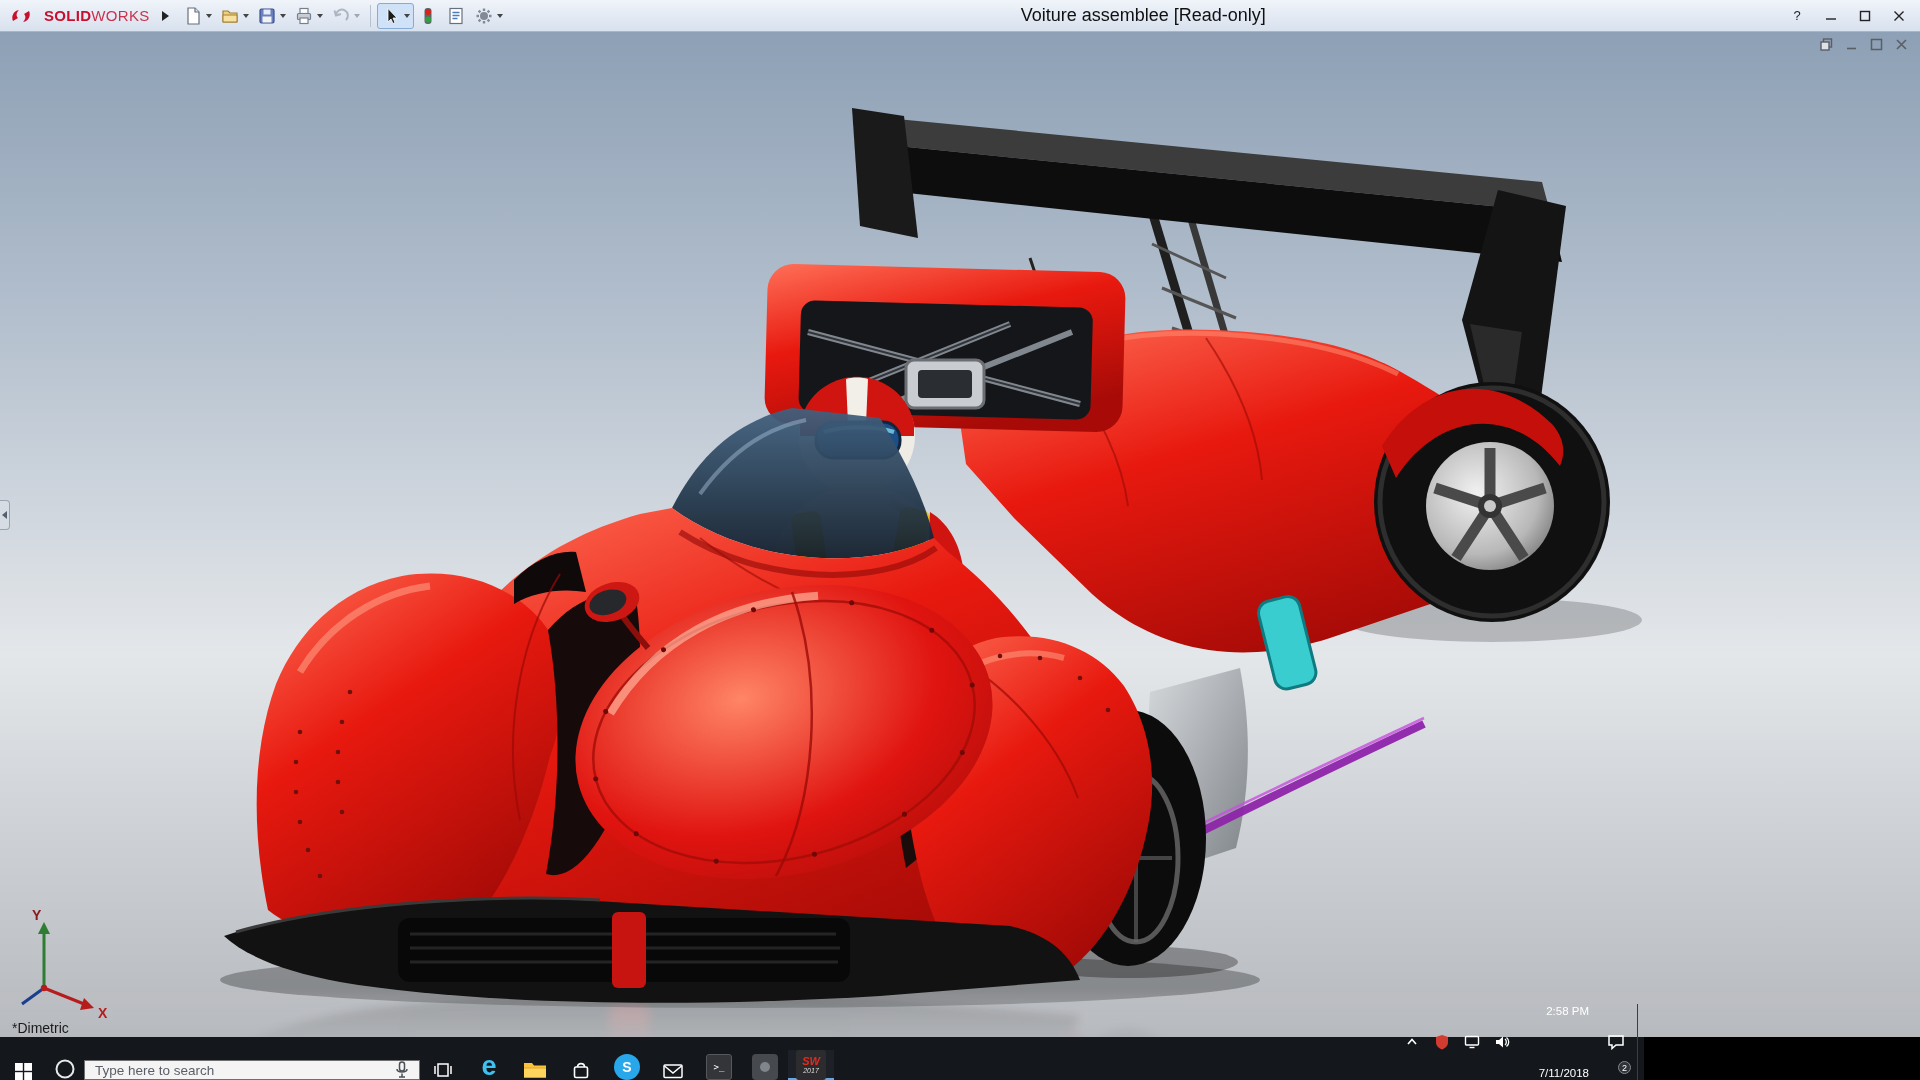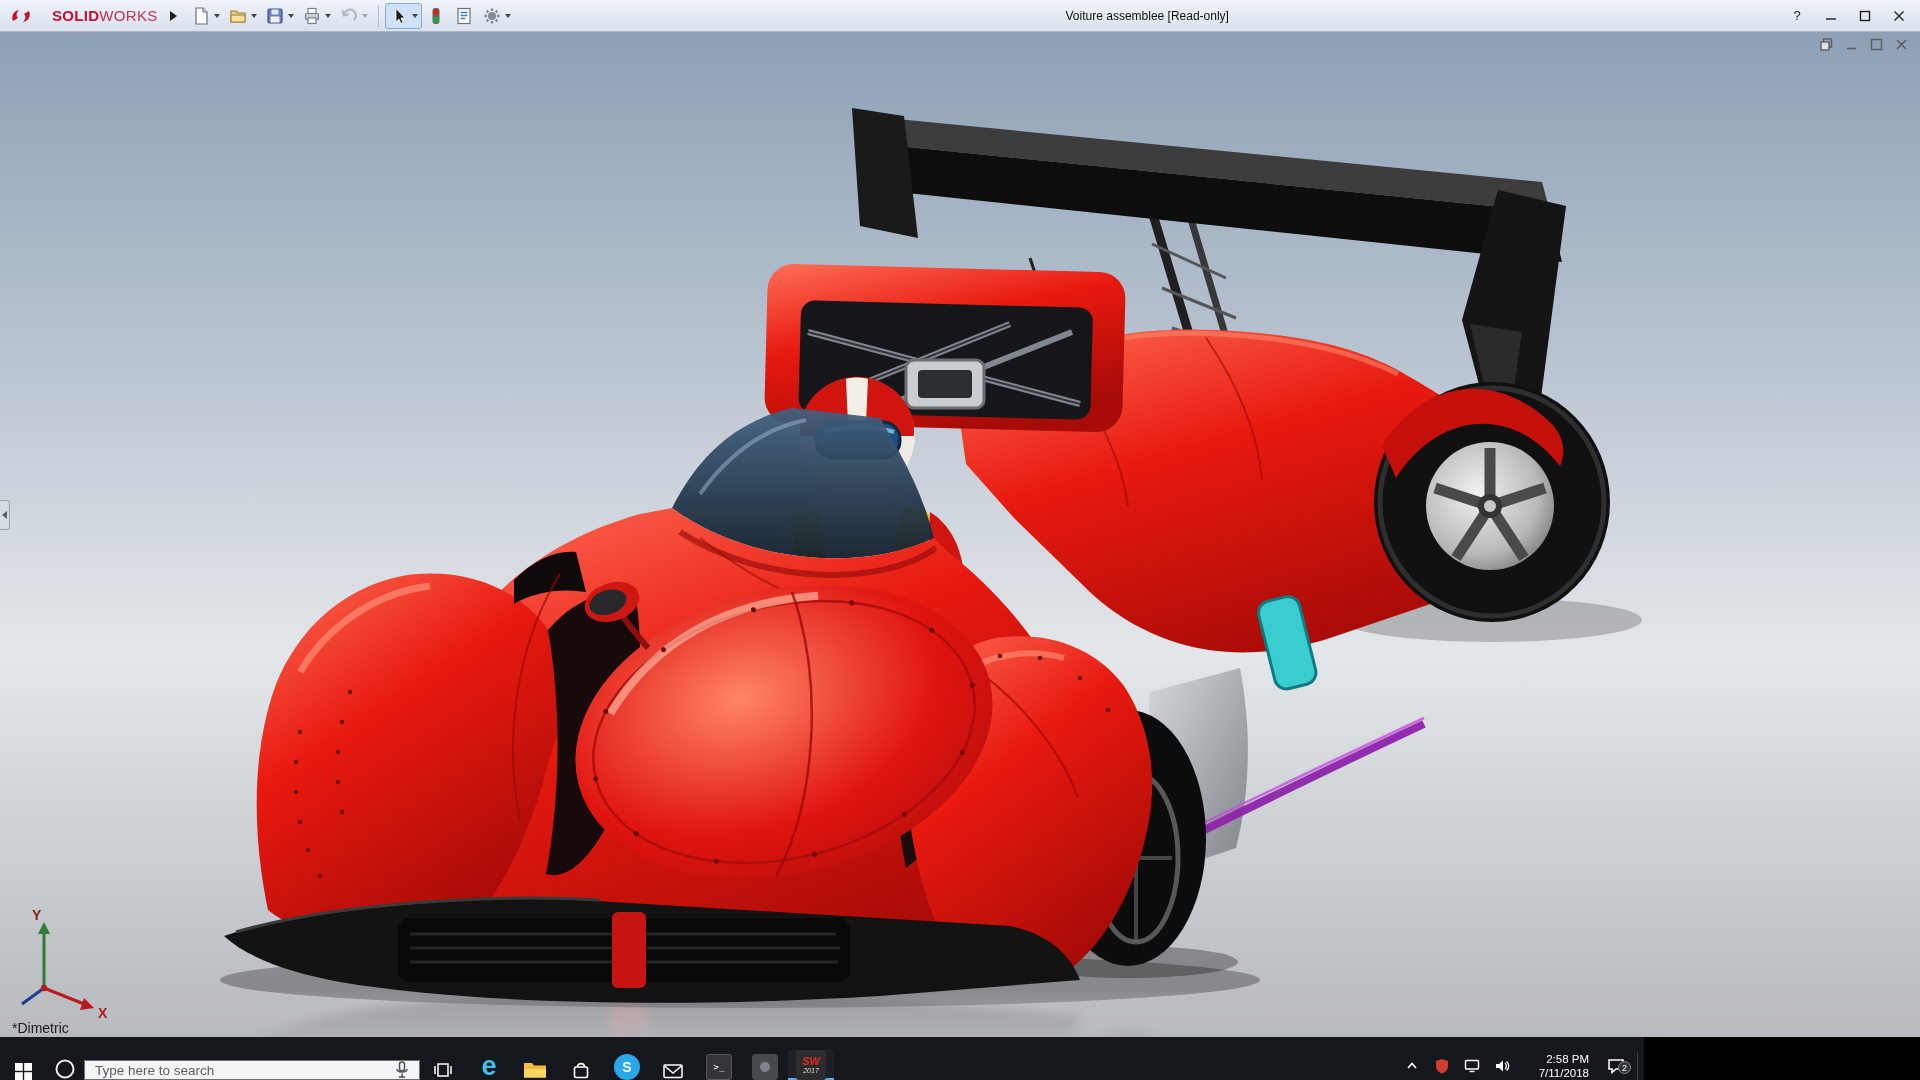--- a/index.html
+++ b/index.html
@@ -5,30 +5,30 @@
   * { margin:0; padding:0; box-sizing:border-box; }
   html,body { width:1920px; height:1080px; overflow:hidden; font-family:"Liberation Sans", sans-serif; background:#000; }
 
   
   .titlebar{
     position:absolute; top:0; left:0; width:1920px; height:32px;
     background:linear-gradient(#f0f4fa,#d8e1ee);
     border-bottom:1px solid #aab4c4;
     display:flex; align-items:center; padding:0 4px; z-index:30;
   }
-  .brand{ display:flex; align-items:center; gap:20px; padding:0 6px; height:100%; cursor:default;}
+  .brand{ display:flex; align-items:center; gap:12px; padding:0 6px; height:100%; cursor:default;}
   .brand-bold{ font-weight:bold; font-size:15px; color:#c8102e; letter-spacing:.3px;}
   .brand-light{ font-weight:normal; font-size:15px; color:#c8102e; letter-spacing:.3px; opacity:.85;}
   .menu-expand{ width:0; height:0; border-left:7px solid #222; border-top:5px solid transparent; border-bottom:5px solid transparent; margin:0 10px 0 6px;}
   .tb-sep{ width:1px; height:22px; background:#b7c1cf; margin:0 6px;}
   .tb-btn{ display:flex; align-items:center; height:26px; padding:0 3px; border:1px solid transparent; border-radius:3px; }
   .tb-btn.active{ background:#cfe2f7; border-color:#85abd6;}
   .tb-btn.disabled{ opacity:.4;}
   .caret{ width:0; height:0; border-top:4px solid #444; border-left:3.5px solid transparent; border-right:3.5px solid transparent; margin-left:3px;}
-  .tb-title{ flex:1; text-align:center; font-size:12px; color:#101010; white-space:nowrap; overflow:hidden;}
+  .tb-title{ flex:1; text-align:center; font-size:18px; color:#101010; white-space:nowrap; overflow:hidden;}
   .win-btns{ display:flex; align-items:center; height:100%;}
   .win-btn{ width:34px; height:100%; display:flex; align-items:center; justify-content:center; color:#222; font-size:13px;}
 
   
   .viewport{ position:absolute; top:32px; left:0; width:1920px; height:1005px; overflow:hidden;}
   .viewport svg.scene{ display:block; width:1920px; height:1005px;}
   .doc-controls{ position:absolute; top:5px; right:10px; display:flex; gap:8px; z-index:5;}
   .doc-btn{ width:17px; height:15px; display:flex; align-items:center; justify-content:center;}
   .view-label{ position:absolute; left:12px; bottom:1px; font-size:14px; font-weight:normal; color:#1a1a1a; z-index:5;}
   .panel-tab{ position:absolute; left:0; top:468px; width:10px; height:30px; background:#d6dce4; border:1px solid #9aa4b0; border-left:none; border-radius:0 4px 4px 0; display:flex; align-items:center; justify-content:center; z-index:5;}
@@ -46,21 +46,21 @@
     width:336px; background:#f4f4f4; border:1px solid #6f6f6f; display:flex; align-items:center;
     padding:0 10px; gap:8px;
   }
   .searchbox input{
     flex:1; border:none; outline:none; background:transparent; font-size:13.5px; color:#333;
     font-family:"Liberation Sans", sans-serif;
   }
   .searchbox input::placeholder{ color:#5a5f66;}
   .tray{ margin-left:auto; display:flex; align-items:stretch;}
   .tray-cell{ width:30px; display:flex; align-items:center; justify-content:center;}
-  .clock-cell{ width:78px; display:flex; flex-direction:column; align-items:flex-end; justify-content:center; padding-right:6px; font-size:11.5px; line-height:14px; color:#fff;}
+  .clock-cell{ width:78px; display:flex; flex-direction:column; align-items:flex-end; justify-content:center; padding-right:6px; font-size:11.5px; line-height:14px; color:#fff;gap:48px;}
   .action-cell{ width:42px; position:relative; display:flex; align-items:center; justify-content:center;}
   .action-badge{ position:absolute; right:6px; bottom:6px; min-width:13px; height:13px; border-radius:7px; background:#2f343b; border:1px solid #888; color:#fff; font-size:9px; display:flex; align-items:center; justify-content:center; padding:0 2px;}
   .show-desktop{ width:7px; border-left:1px solid #3a3f46;}
   .edge-glyph{ font-size:27px; font-weight:bold; color:#3fc1f0; line-height:1;}
   .cmd-glyph{ font-family:"DejaVu Sans Mono", monospace; font-size:9px; color:#fff;}
   .sw-icon{ width:30px; height:30px; background:#2c2c2e; border-radius:3px; display:flex; flex-direction:column; align-items:center; justify-content:center;font-style:italic;}
   .sw-icon .sw-l{ color:#e02b20; font-weight:bold; font-size:11px; line-height:11px;}
   .sw-icon .sw-y{ color:#dcdcdc; font-size:7px; line-height:8px;}
   .skype-circle{ width:26px; height:26px; border-radius:50%; background:#28a8ea; display:flex; align-items:center; justify-content:center; color:#fff; font-weight:bold; font-size:14px;}
   .app-dark{ width:26px; height:26px; border-radius:4px; background:#46494e; display:flex; align-items:center; justify-content:center;}

